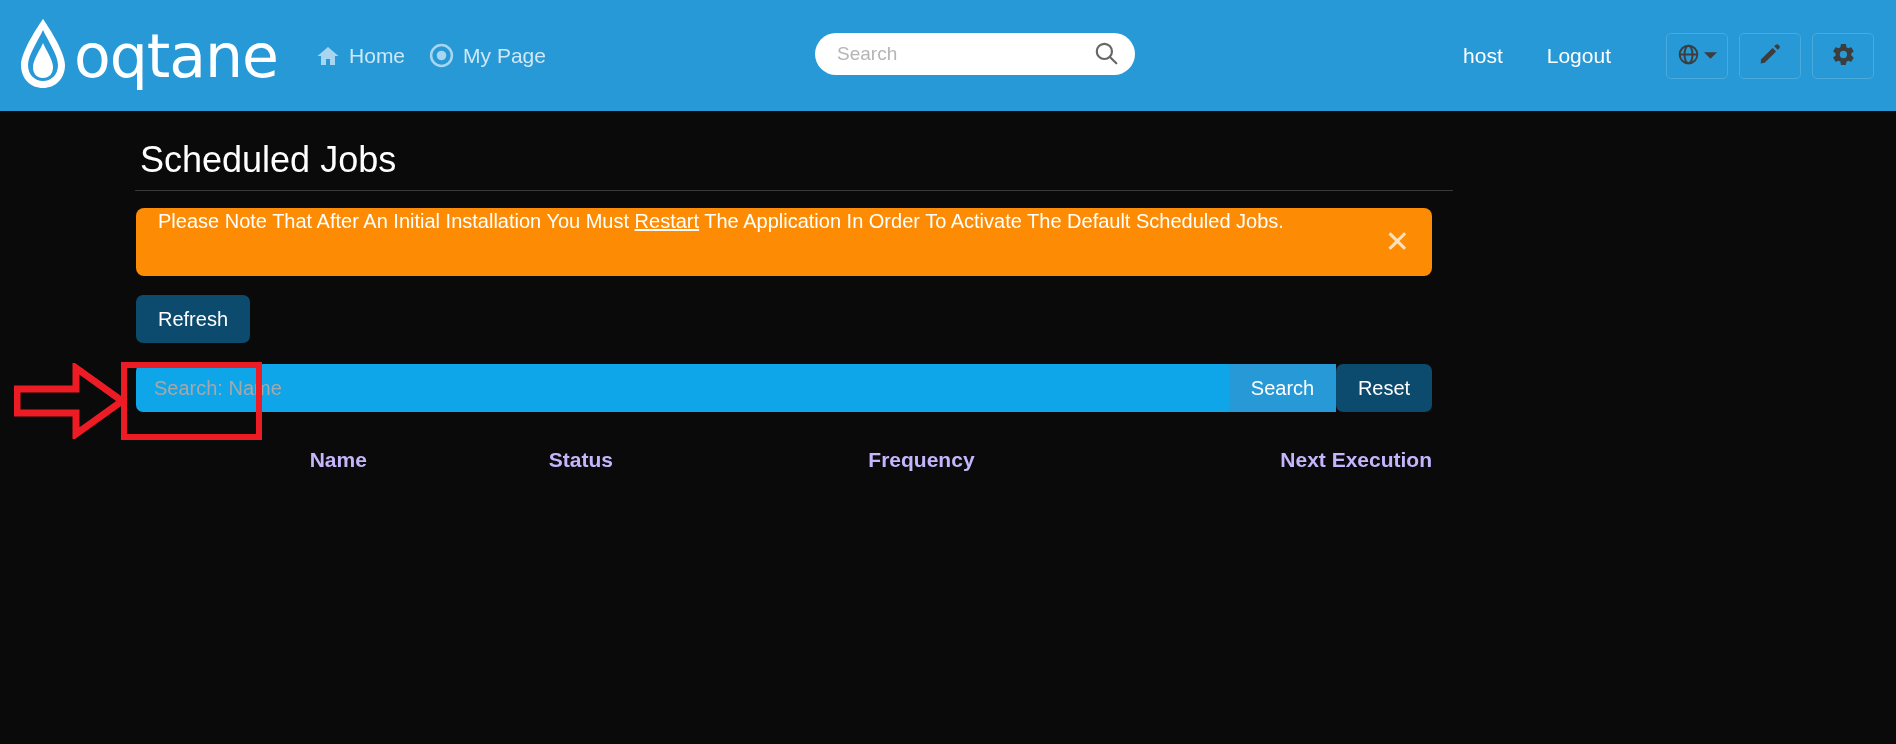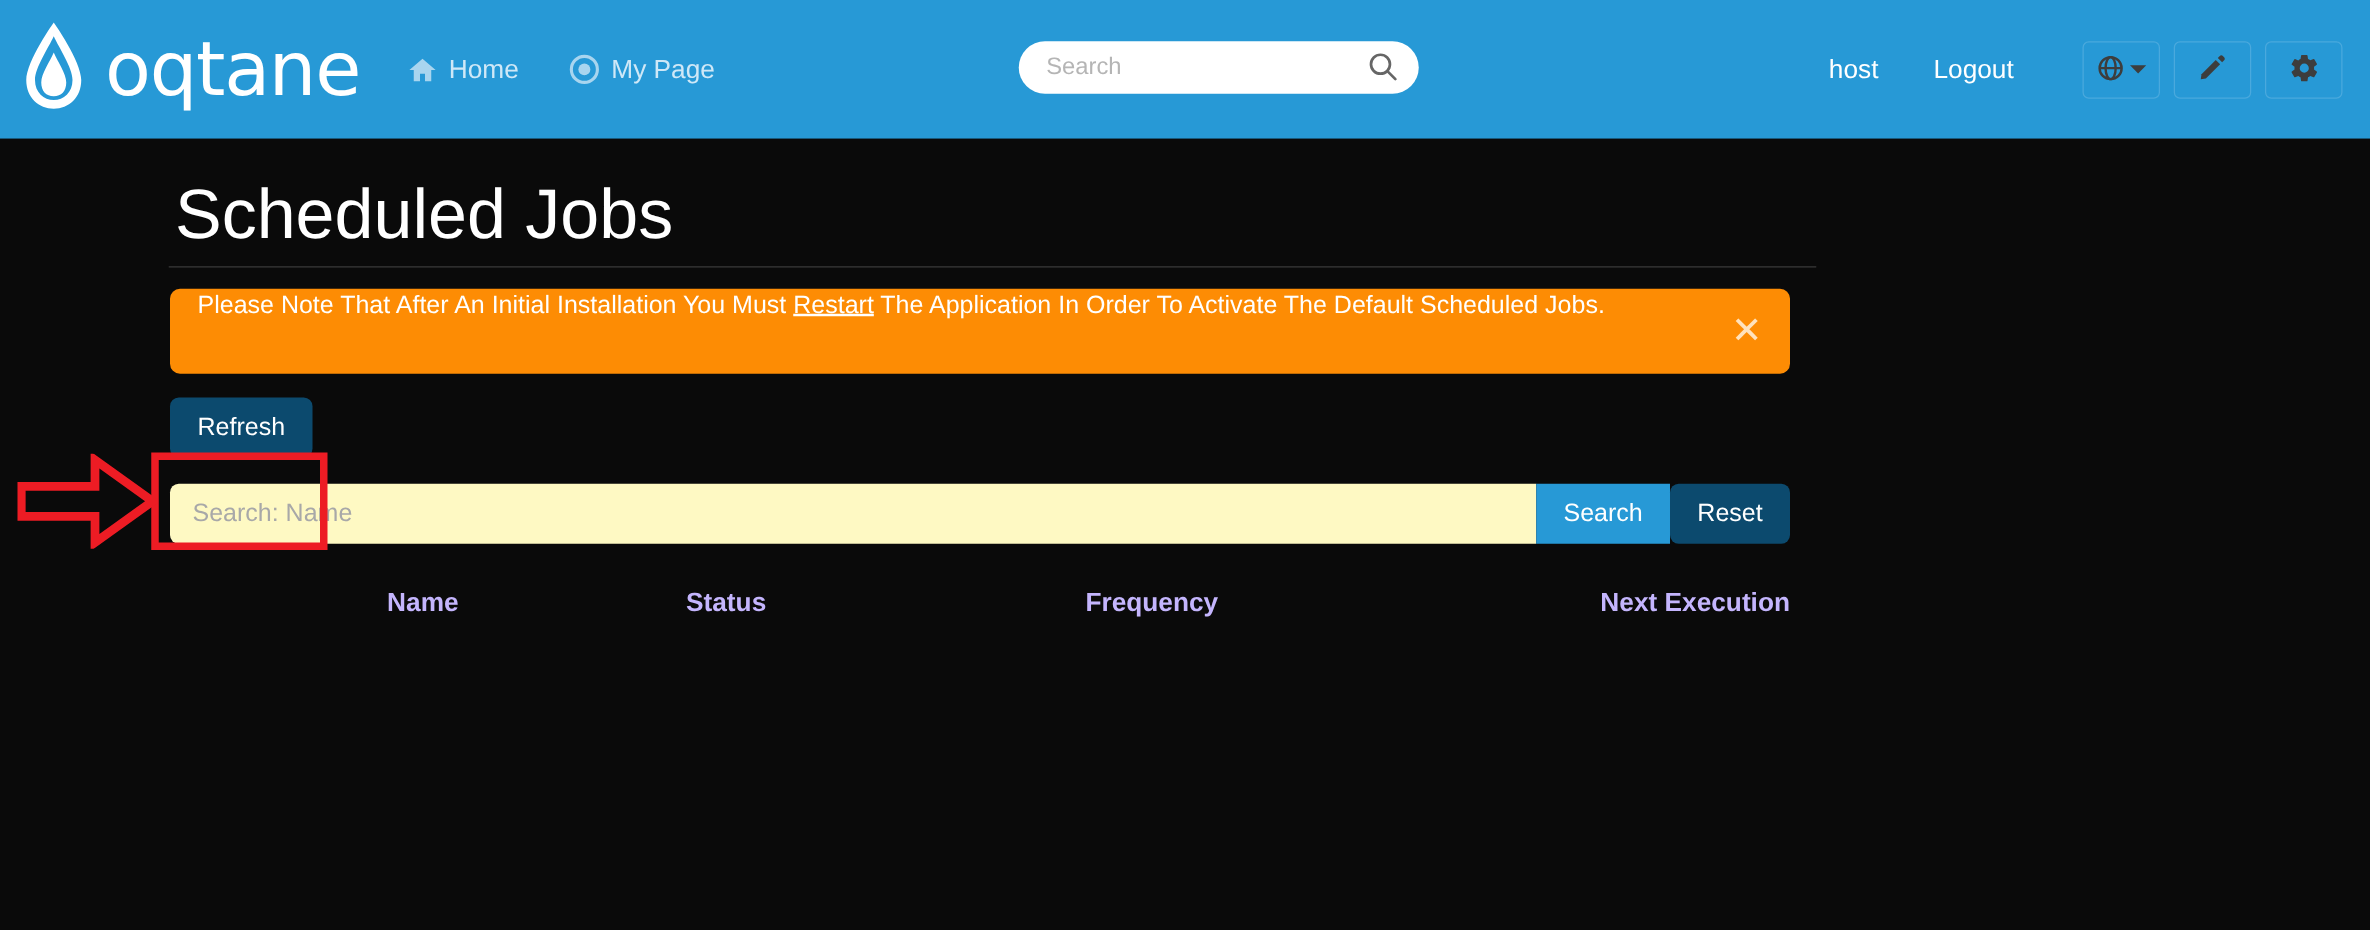--- a/index.html
+++ b/index.html
@@ -26,28 +26,28 @@
     display: flex;
     align-items: center;
     margin-right: 38px;
   }
   .logo-drop { flex: 0 0 auto; }
   .logo-text {
     color: #ffffff;
     font-size: 60px;
     letter-spacing: -1px;
     font-weight: 400;
-    margin-left: 16px;
+    margin-left: 6px;
     line-height: 1;
     font-family: "DejaVu Sans", sans-serif;
   }
   .nav-links {
     display: flex;
     align-items: center;
-    gap: 40px;
+    gap: 24px;
   }
   .nav-item {
     display: flex;
     align-items: center;
     gap: 9px;
     color: #cfe8f7;
     font-size: 21px;
     text-decoration: none;
     cursor: pointer;
   }
@@ -116,21 +116,21 @@
     background: #0a0a0a;
     position: relative;
     height: 633px;
   }
   .content-wrap {
     margin-left: 136px;
     width: 1296px;
   }
   .page-title {
     color: #ffffff;
-    font-size: 56px;
+    font-size: 36px;
     font-weight: 400;
     margin: 0;
     padding: 28px 0 10px 4px;
     line-height: 1.15;
     font-family: "Liberation Sans", sans-serif;
   }
   .title-rule {
     height: 1px;
     background: #3a3a3a;
     width: 1318px;
@@ -199,21 +199,21 @@
     margin-top: 21px;
     display: flex;
     align-items: stretch;
     height: 48px;
     width: 1296px;
   }
   .search-row input {
     flex: 1;
     border: none;
     outline: none;
-    background: #fef9c3;
+    background: #0ea5e9;
     font-size: 20px;
     padding: 0 18px;
     color: #333;
     border-top-left-radius: 7px;
     border-bottom-left-radius: 7px;
     font-family: "Liberation Sans", sans-serif;
   }
   .search-row input::placeholder { color: #a8a8a8; }
   .btn-search {
     width: 107px;

